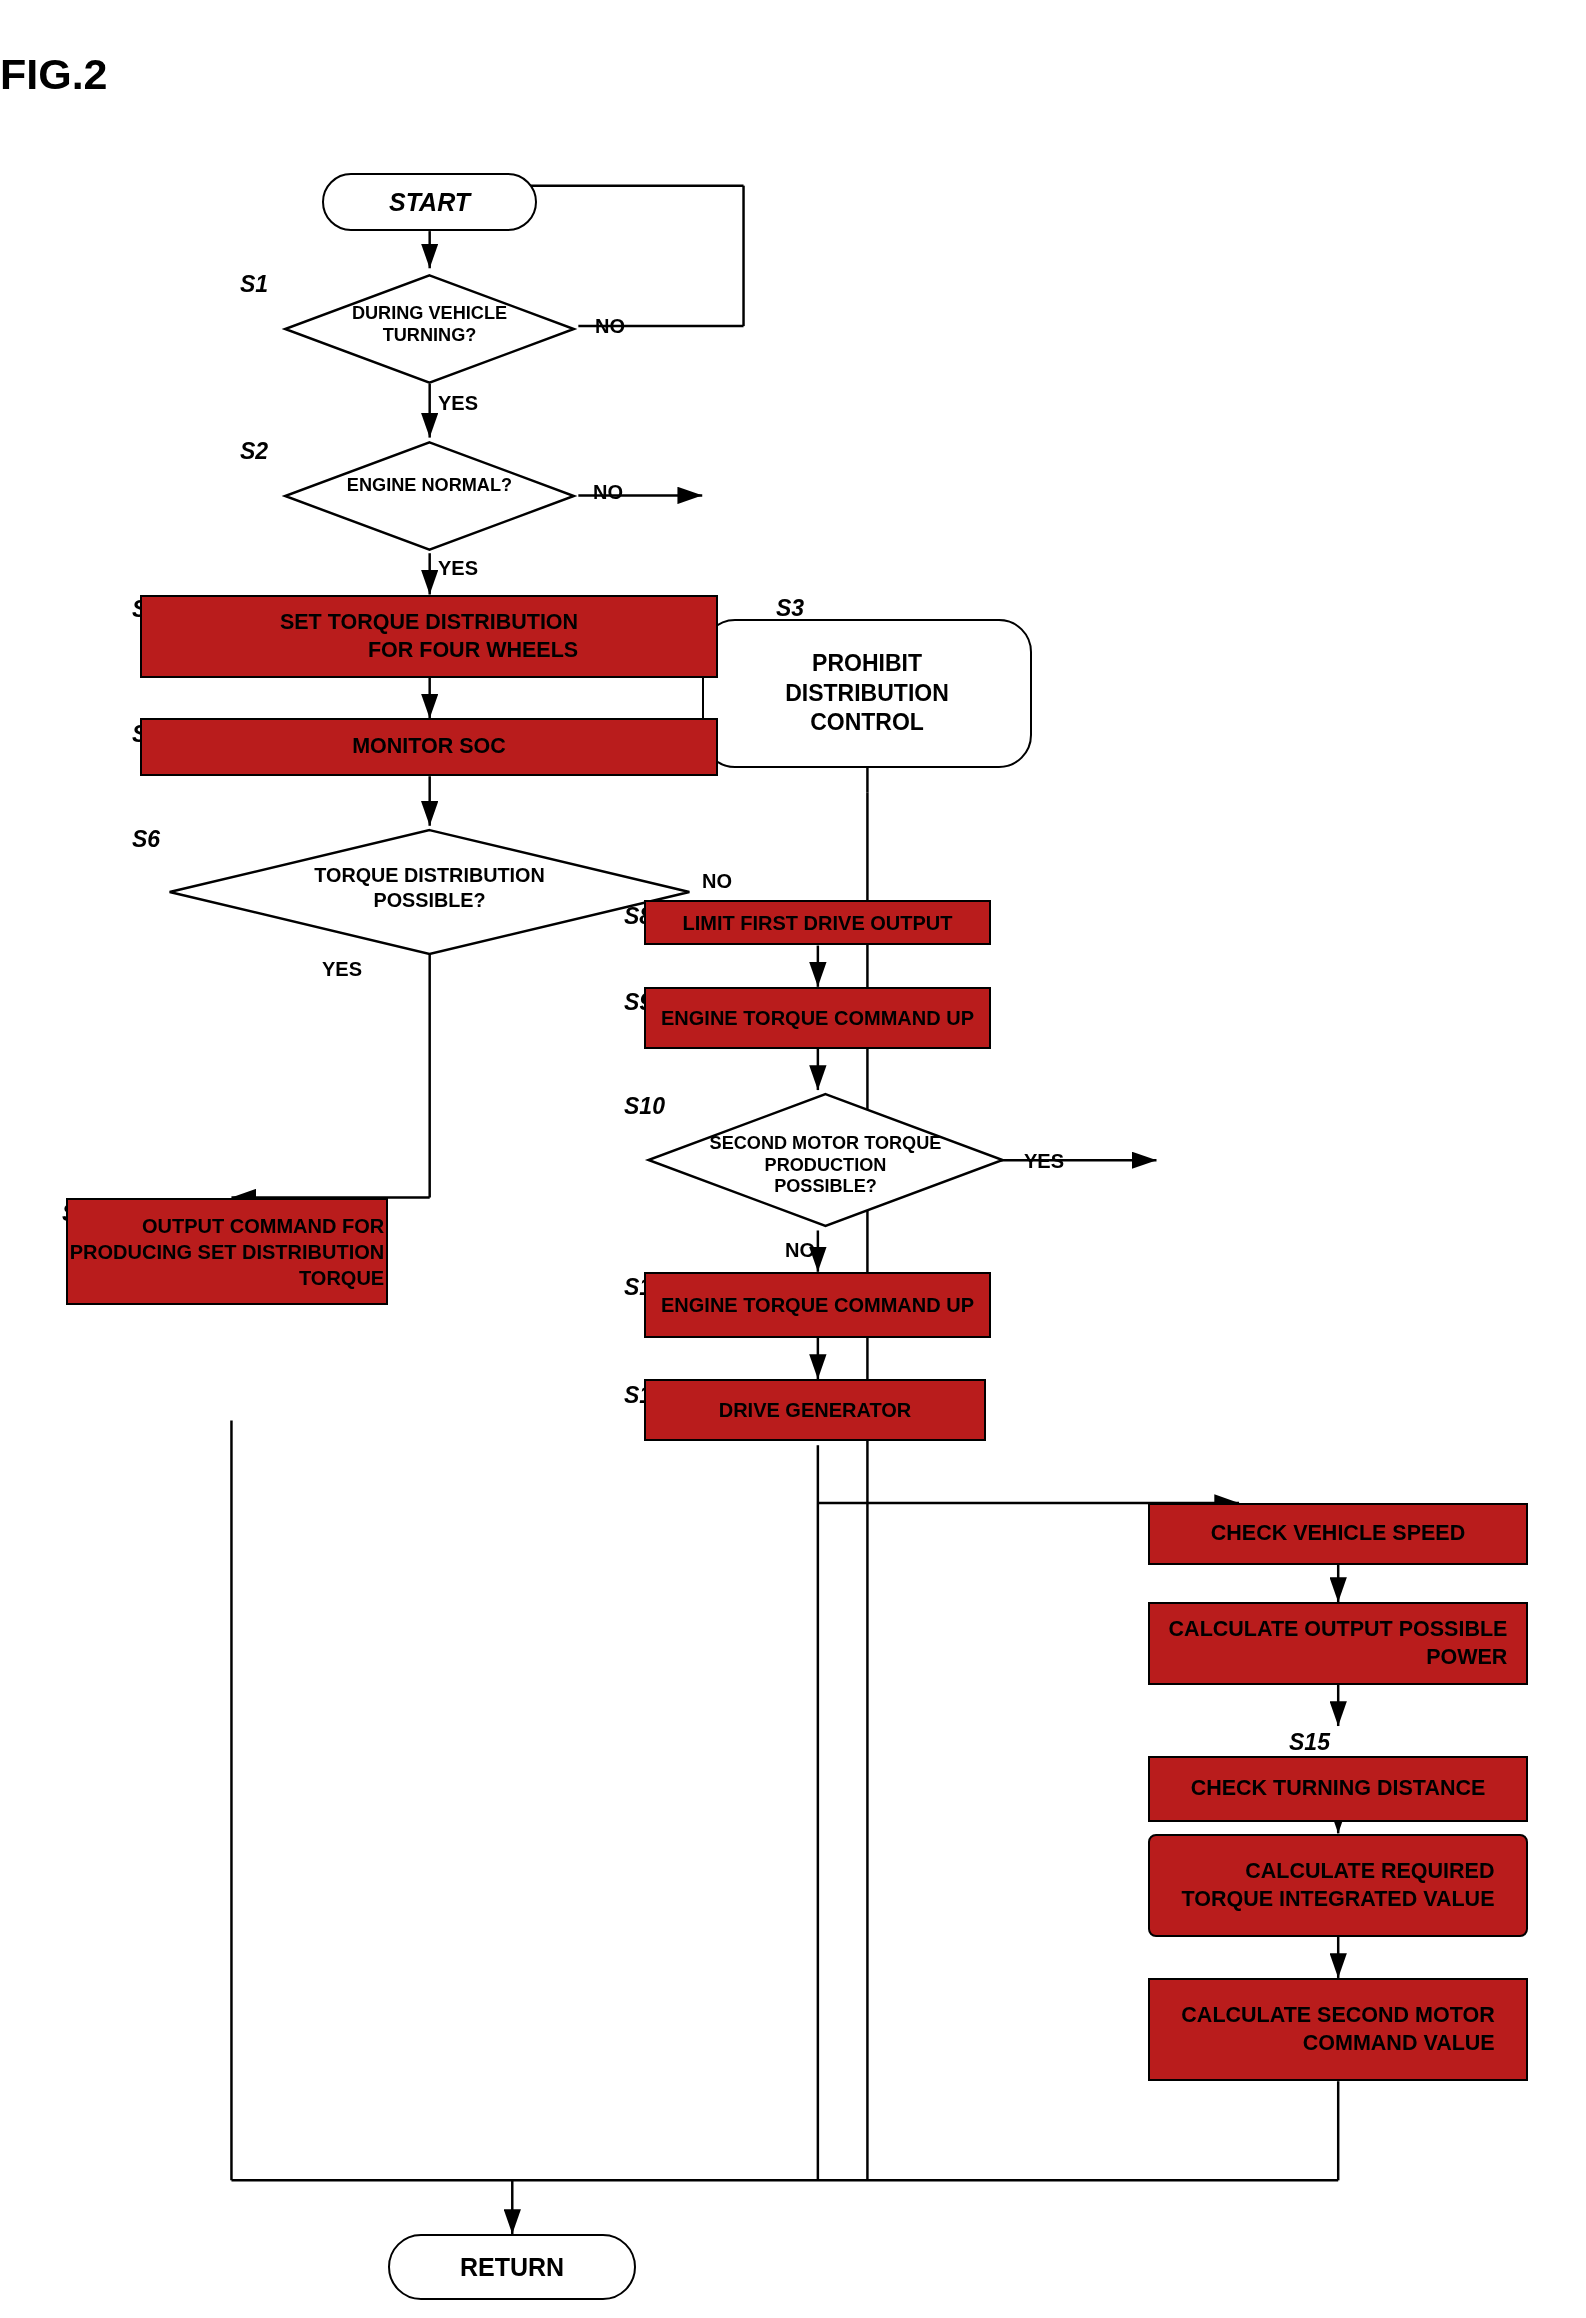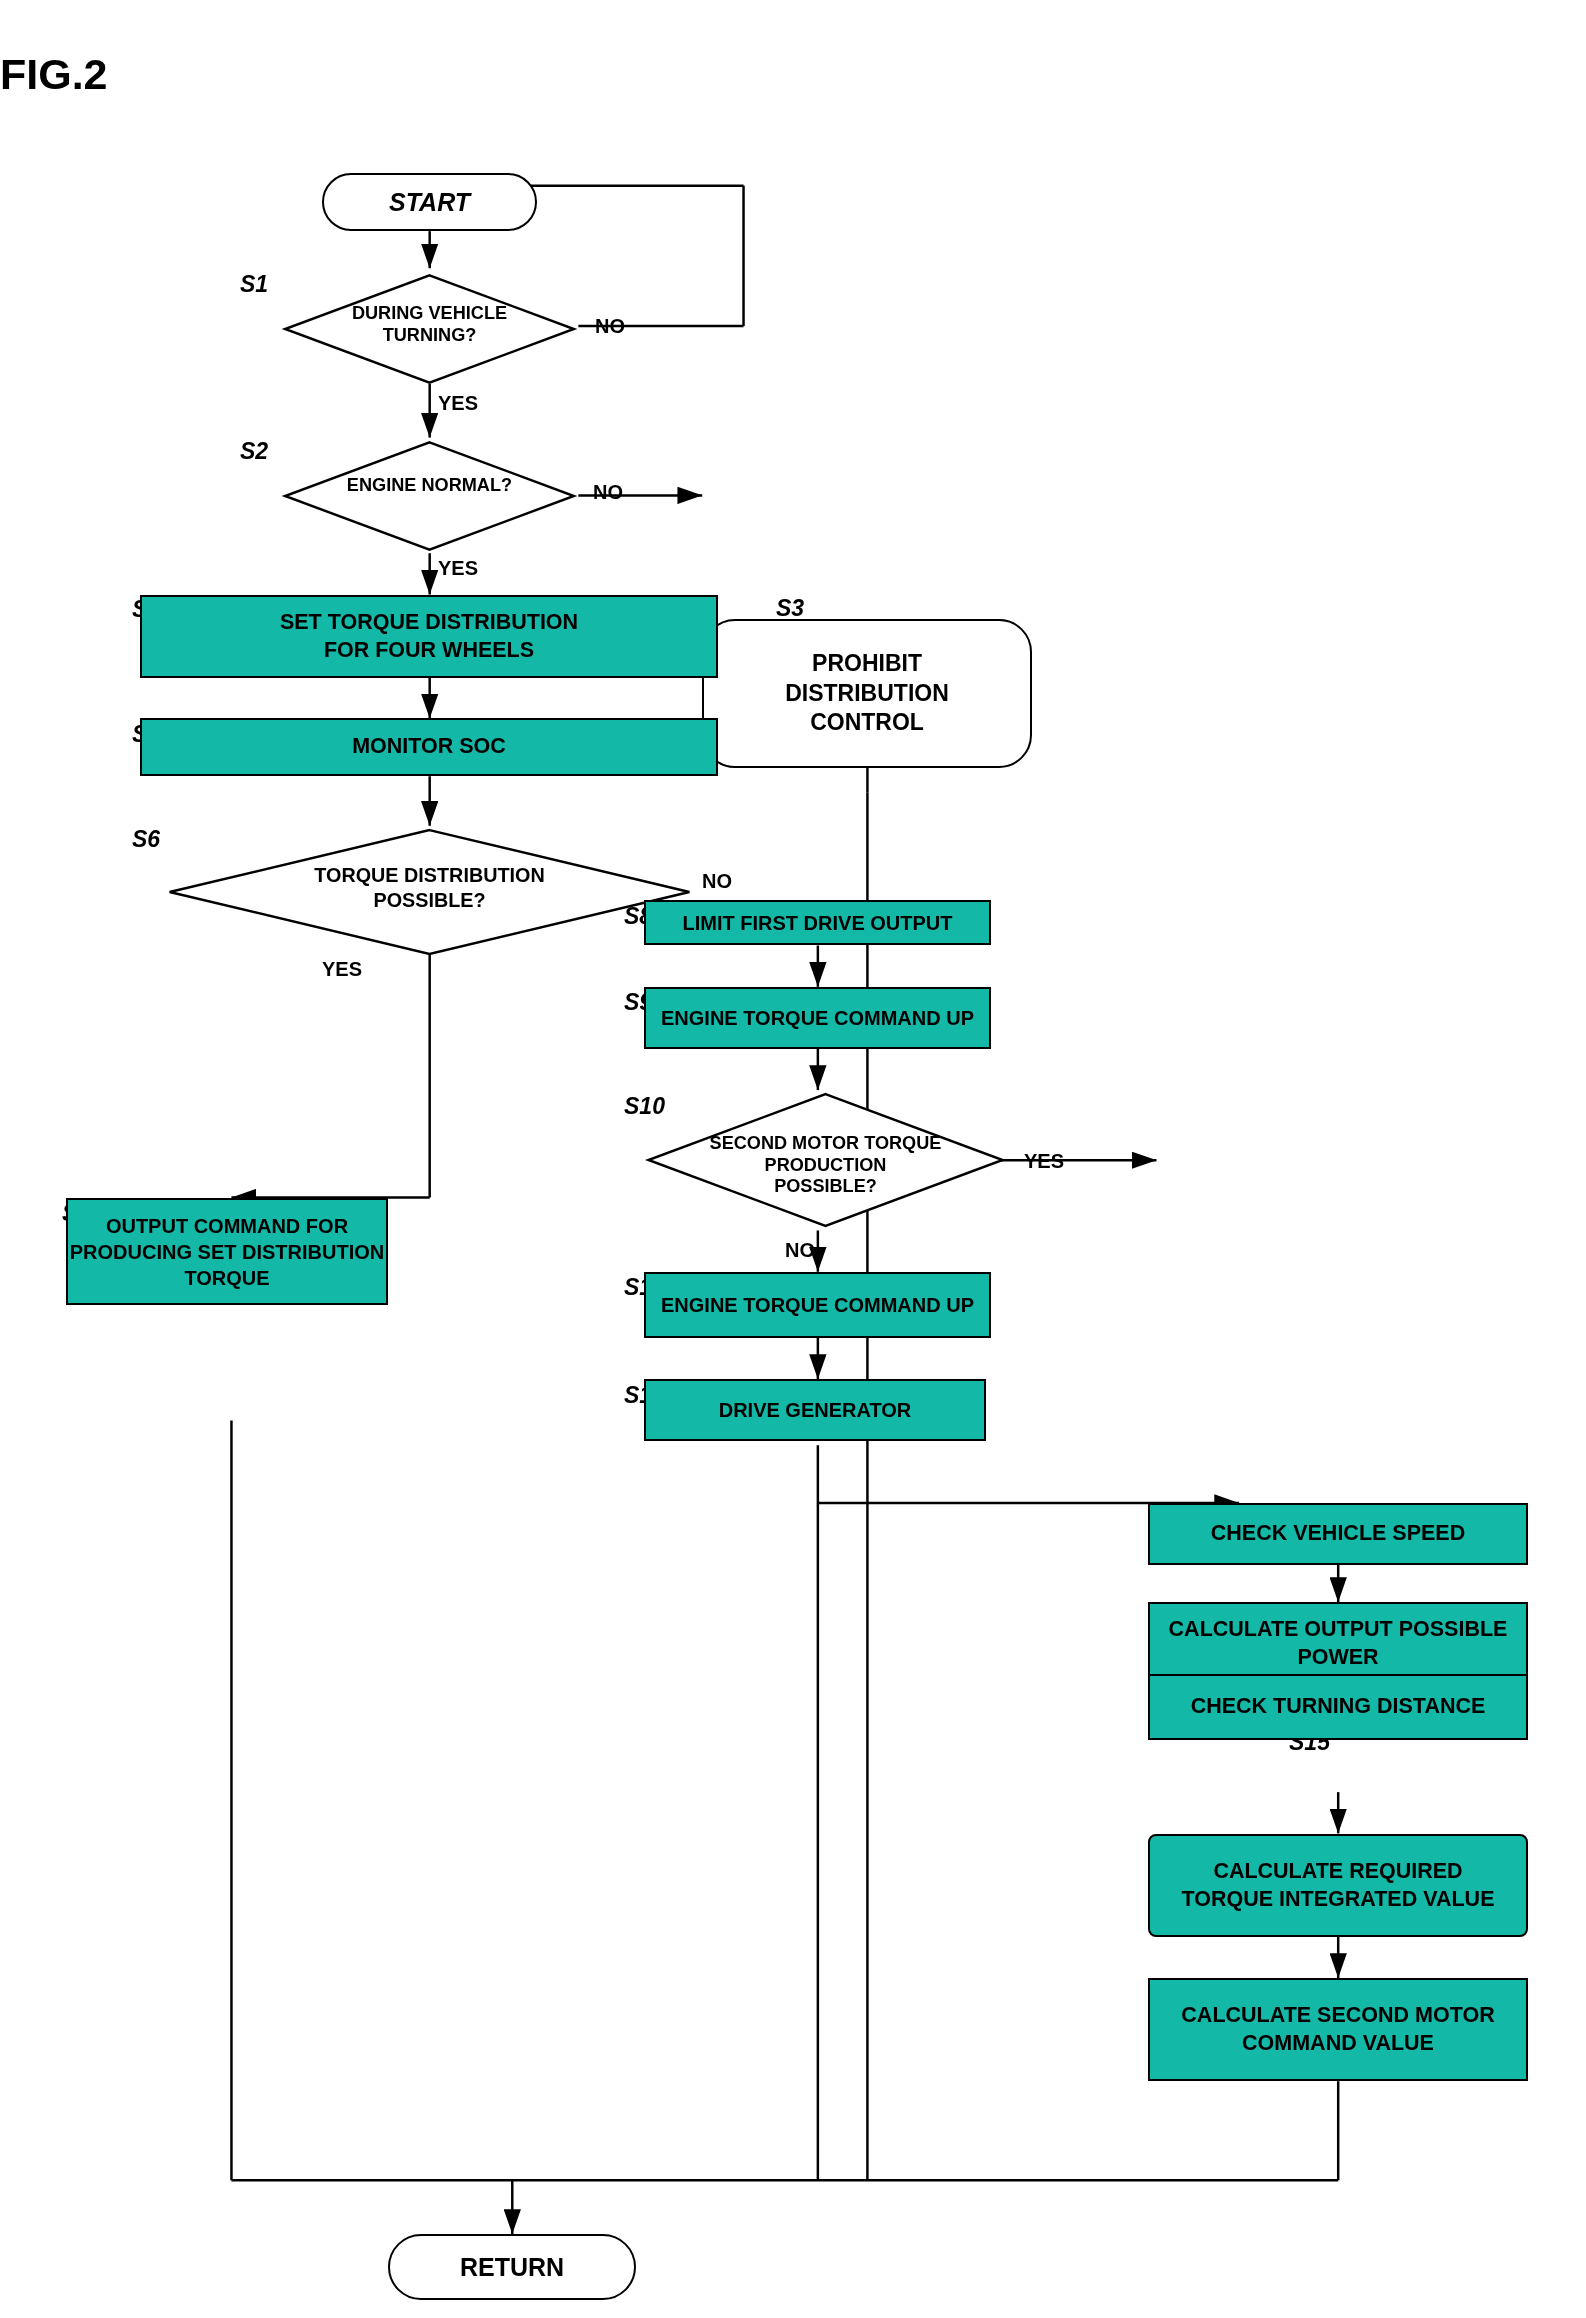--- a/index.html
+++ b/index.html
@@ -41,21 +41,22 @@
     }
 
     .rounded-rect {
       border: 2.5px solid #000;
       border-radius: 33px;
       background: #fff;
     }
 
     .rectangle {
       border: 2.5px solid #000;
-      background: #14b8a6;
+      background: #b91c1c;
+      text-align: right;
     }
 
     
     .arrows-svg {
       position: absolute;
       top: 0;
       left: 0;
       width: 1587px;
       height: 2230px;
       pointer-events: none;
@@ -238,21 +239,21 @@
 
   <div class="step-label" style="left:1289px; top:1473px;">S14</div>
 
   <div class="shape rectangle" style="left:1148px; top:1470px; width:380px; height:83px; font-size:21.5px;">
     <span style="white-space:pre-line;">CALCULATE OUTPUT POSSIBLE
 POWER</span>
   </div>
 
   <div class="step-label" style="left:1289px; top:1597px;">S15</div>
 
-  <div class="shape rectangle" style="left:1148px; top:1542px; width:380px; height:66px; font-size:21.5px;">CHECK TURNING DISTANCE</div>
+  <div class="shape rectangle" style="left:1148px; top:1624px; width:380px; height:66px; font-size:21.5px;">CHECK TURNING DISTANCE</div>
 
   <div class="step-label" style="left:1289px; top:1704px;">S16</div>
 
   <div class="shape rectangle" style="left:1148px; top:1702px; width:380px; height:103px; font-size:21.5px;border-radius:8px;">
     <span style="white-space:pre-line;">CALCULATE REQUIRED
 TORQUE INTEGRATED VALUE</span>
   </div>
 
   <div class="step-label" style="left:1289px; top:1849px;">S17</div>
 

